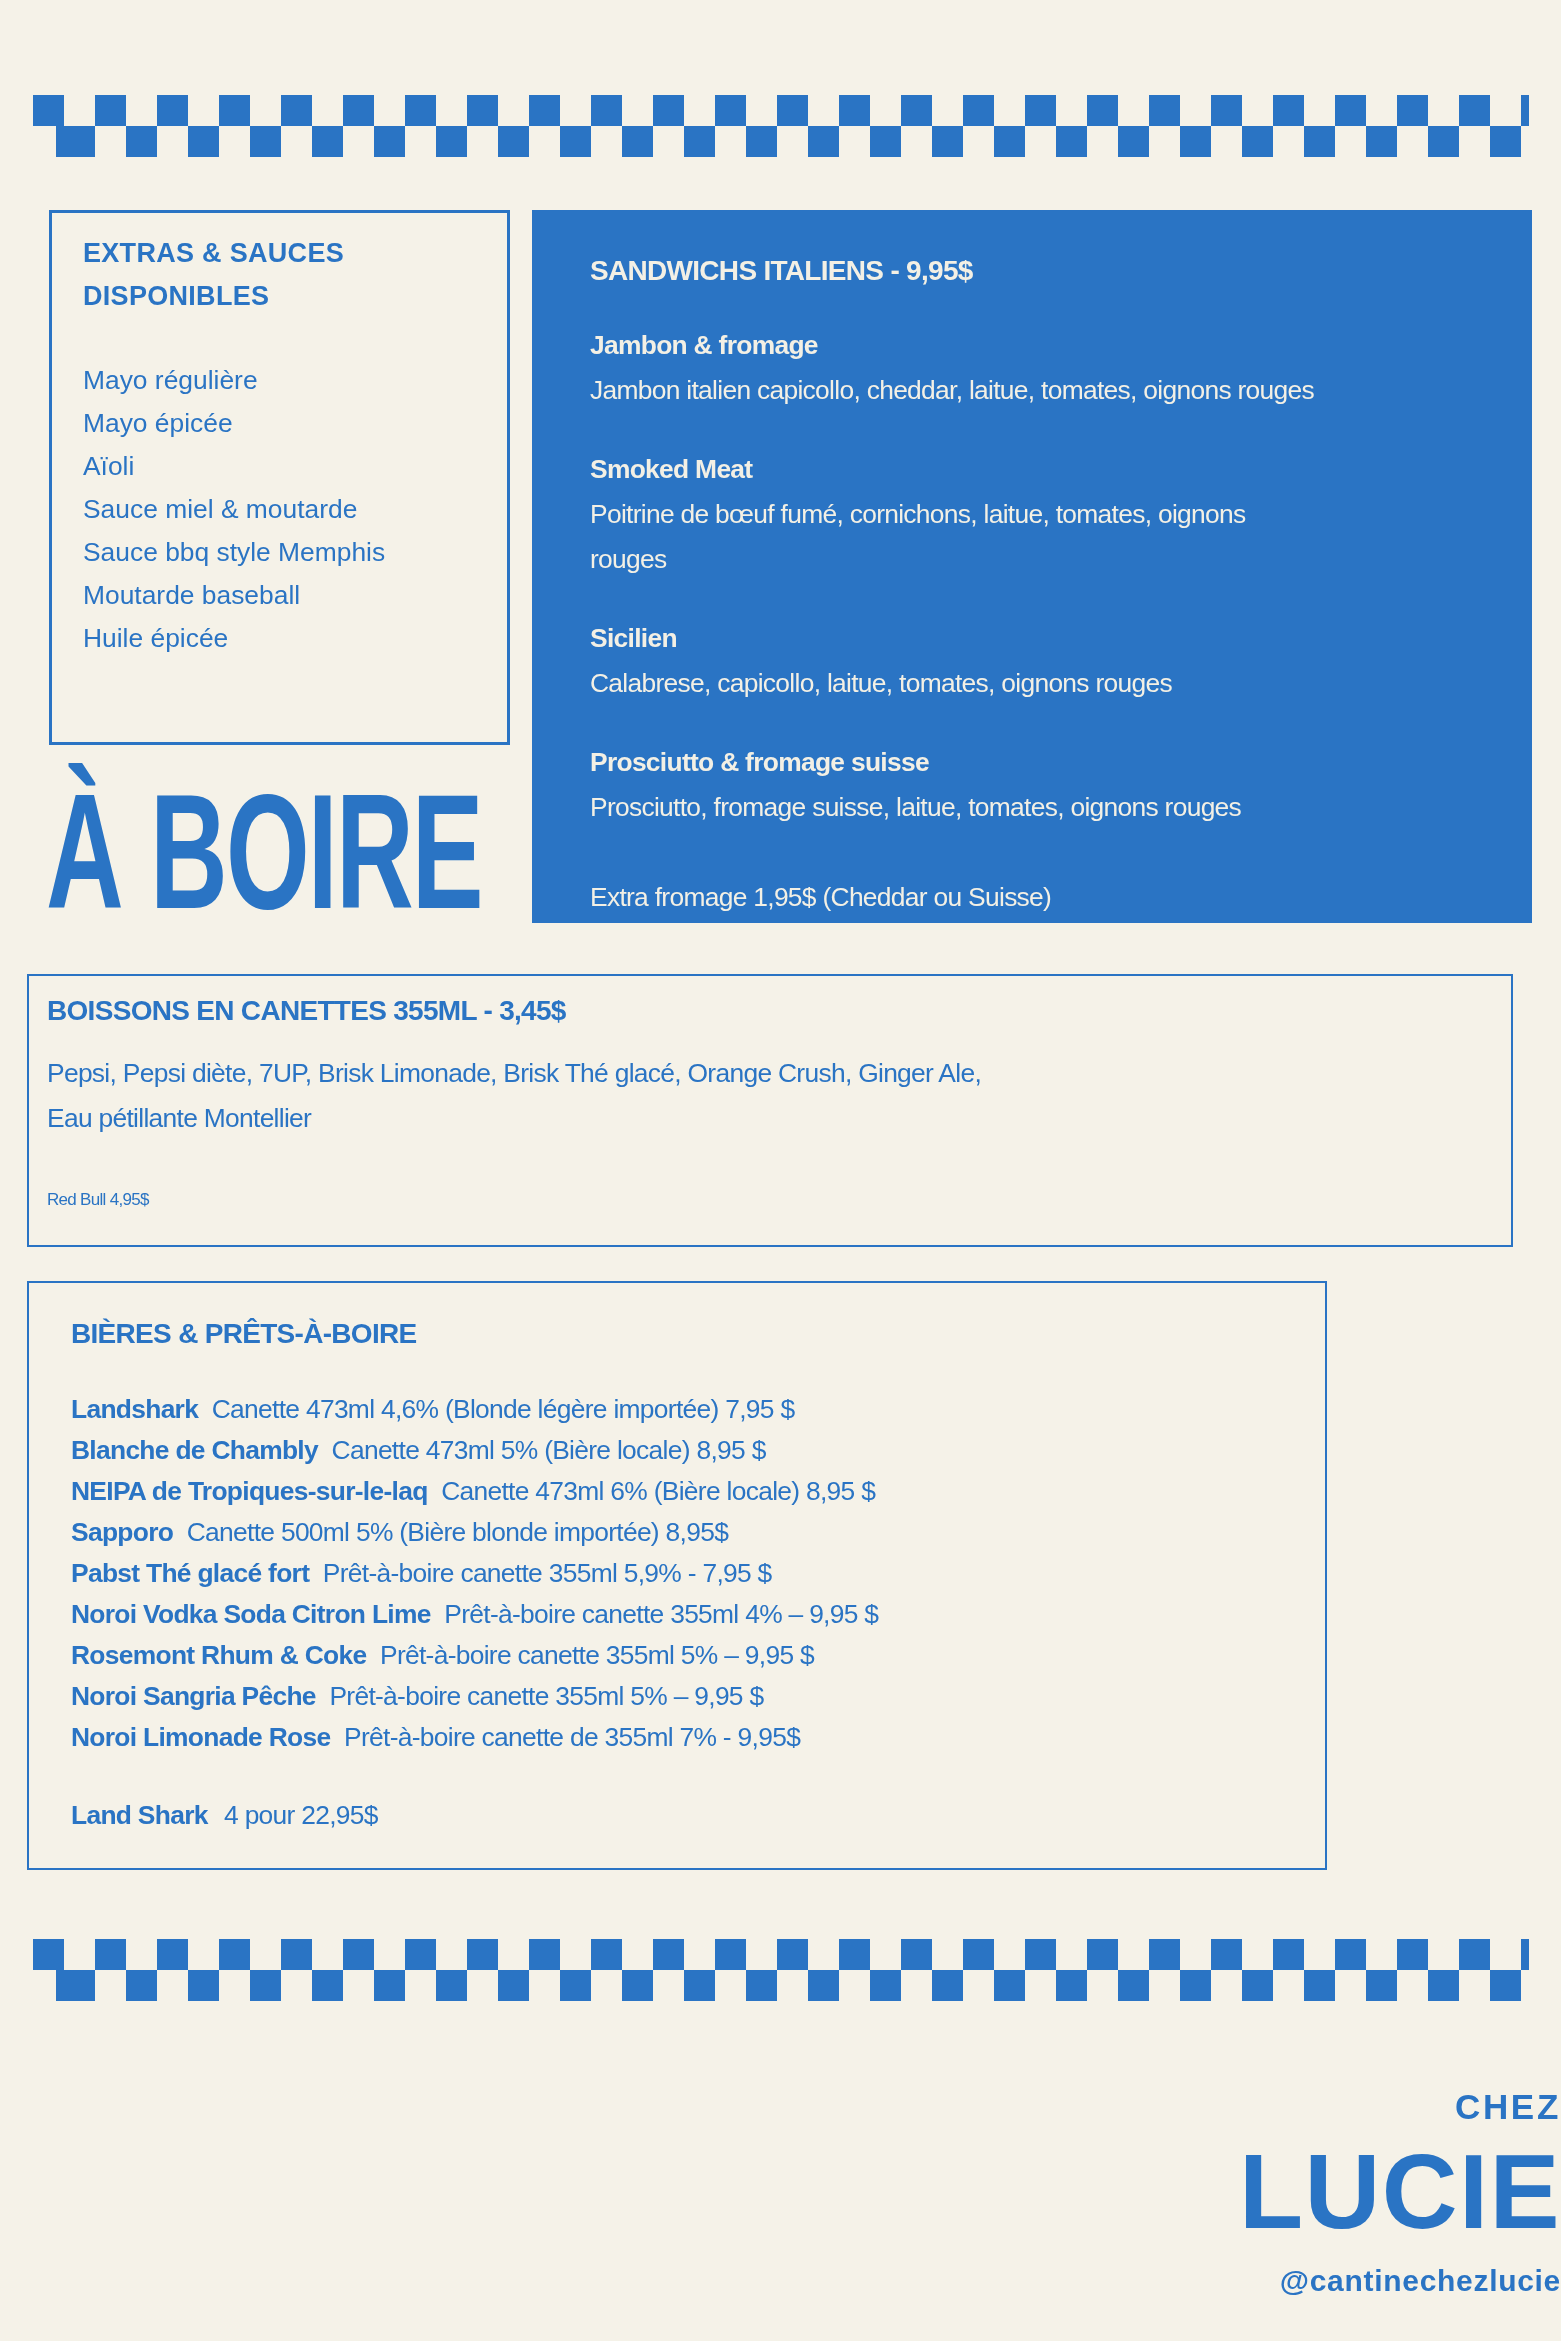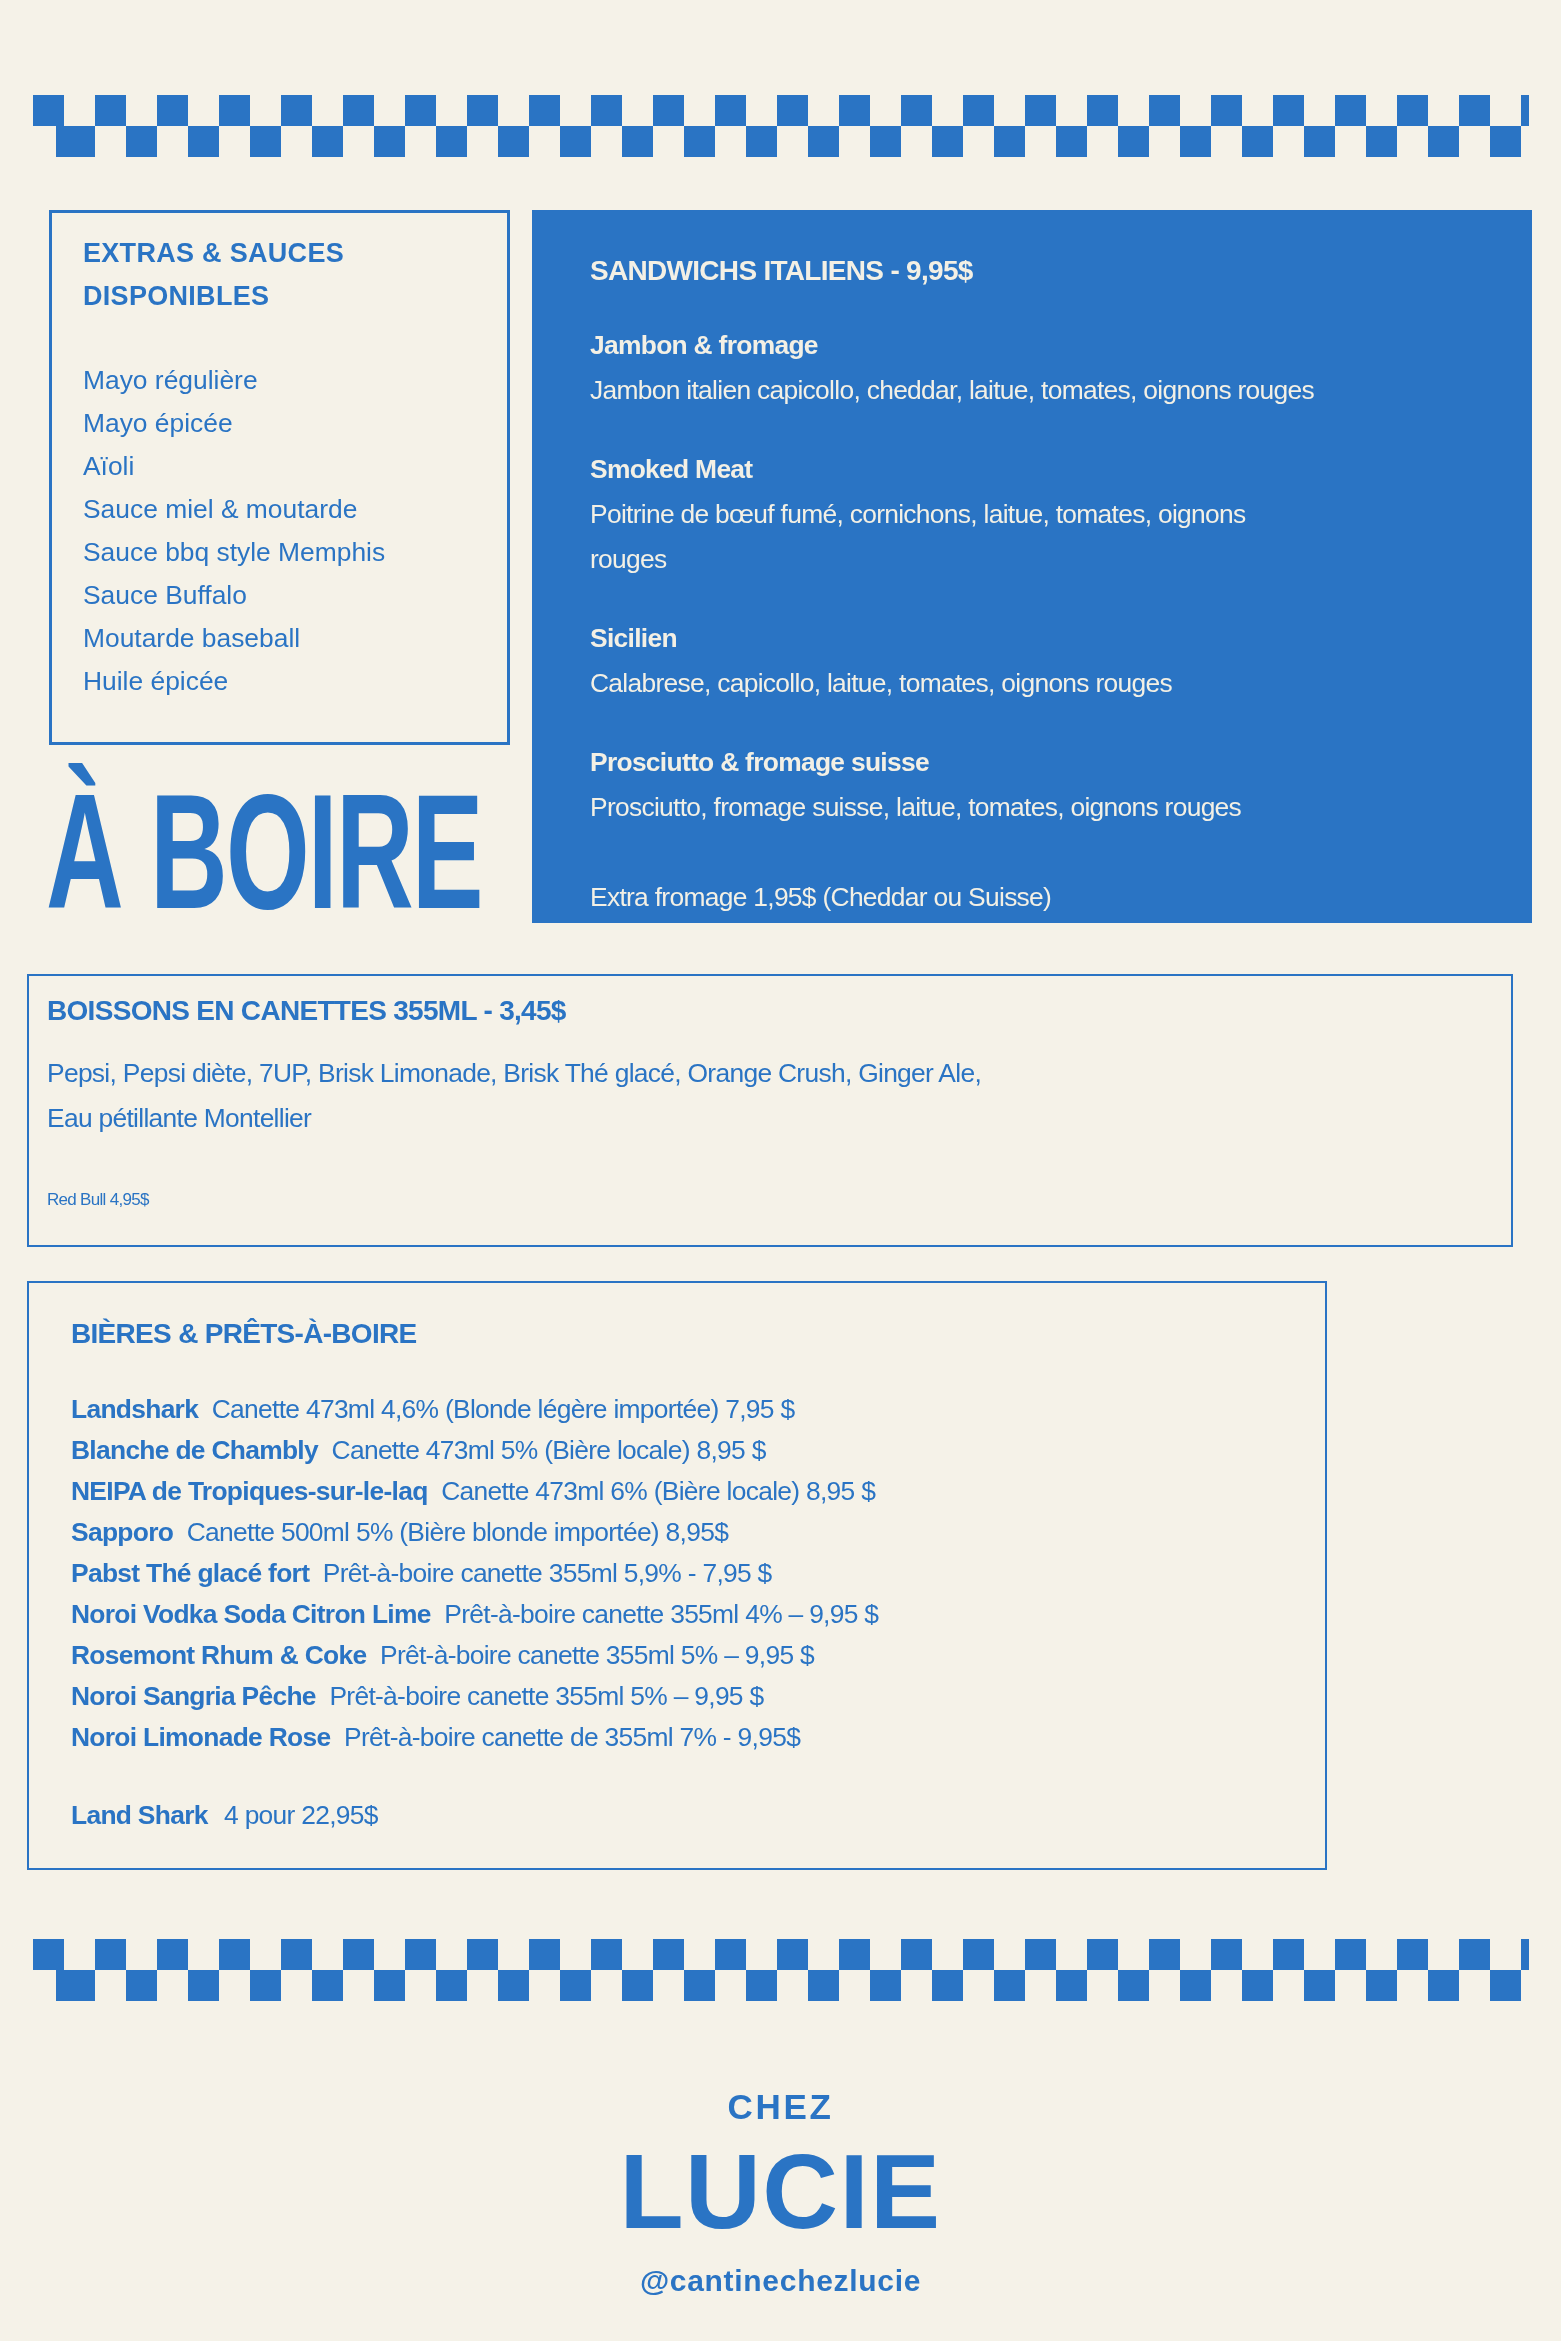--- a/index.html
+++ b/index.html
@@ -60,21 +60,21 @@
     position:absolute;left:27px;top:1281px;width:1300px;height:589px;
     border:2px solid var(--blue);padding:34px 42px;
   }
   .beer-list{margin-top:39px;}
   .beer-row{font-size:26.4px;line-height:41px;white-space:nowrap;}
   .beer-row .name{font-weight:800;margin-right:13.6px;}
   .beer-row .desc{font-weight:400;}
   .beer-special{margin-top:37px;font-size:26.4px;line-height:41px;}
   .beer-special .name{font-weight:800;margin-right:16.3px;}
   
-  .footer{position:absolute;left:0;top:2086px;width:1561px;text-align:center;}
+  .footer{position:absolute;left:0;top:2086px;width:1561px;text-align:right;}
   .brand-top{font-size:35px;font-weight:800;letter-spacing:2.7px;line-height:41px;}
   .brand-main{font-size:105px;font-weight:800;letter-spacing:1.4px;line-height:115px;margin-top:6.8px;}
   .instagram{font-size:30px;font-weight:800;letter-spacing:0.7px;line-height:38px;margin-top:13.6px;}
 </style>
 </head>
 <body>
 
 <div class="checker checker-top">
   <div class="row"></div>
   <div class="row offset"></div>
@@ -84,21 +84,20 @@
   <div class="extras-title">
     <span style="display:block;">EXTRAS &amp; SAUCES</span>
     <span style="display:block;">DISPONIBLES</span>
   </div>
   <div class="extras-items">
     <div>Mayo régulière</div>
     <div>Mayo épicée</div>
     <div>Aïoli</div>
     <div>Sauce miel &amp; moutarde</div>
     <div>Sauce bbq style Memphis</div>
-    <div>Sauce Buffalo</div>
     <div>Moutarde baseball</div>
     <div>Huile épicée</div>
   </div>
 </div>
 
 <div class="sandwich-box">
   <div class="sandwich-heading cond">SANDWICHS ITALIENS - 9,95$</div>
 
   <div class="sandwich-section">
     <span class="name cond">Jambon &amp; fromage</span>

